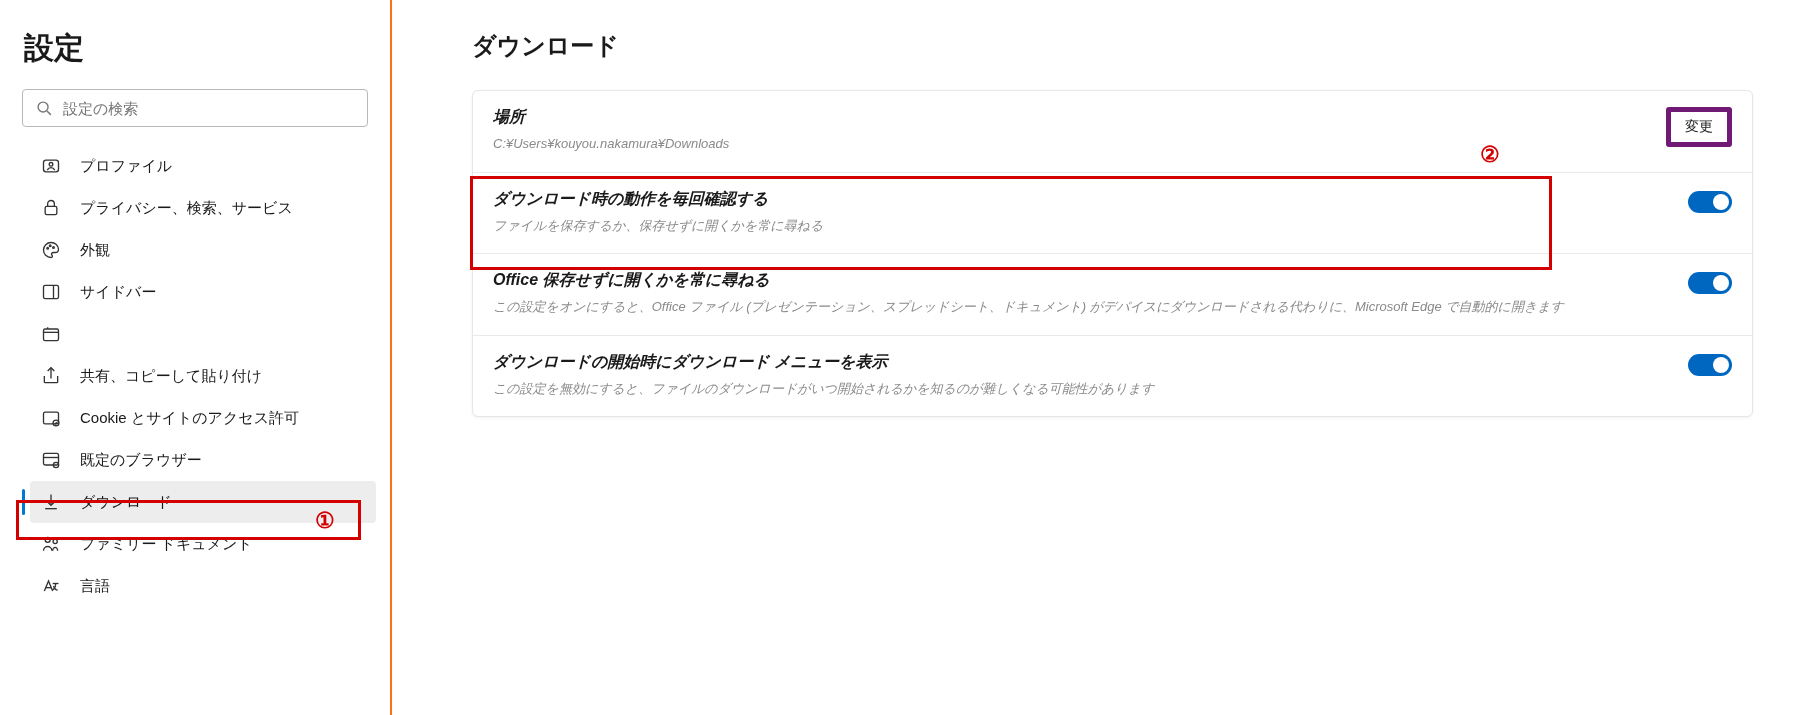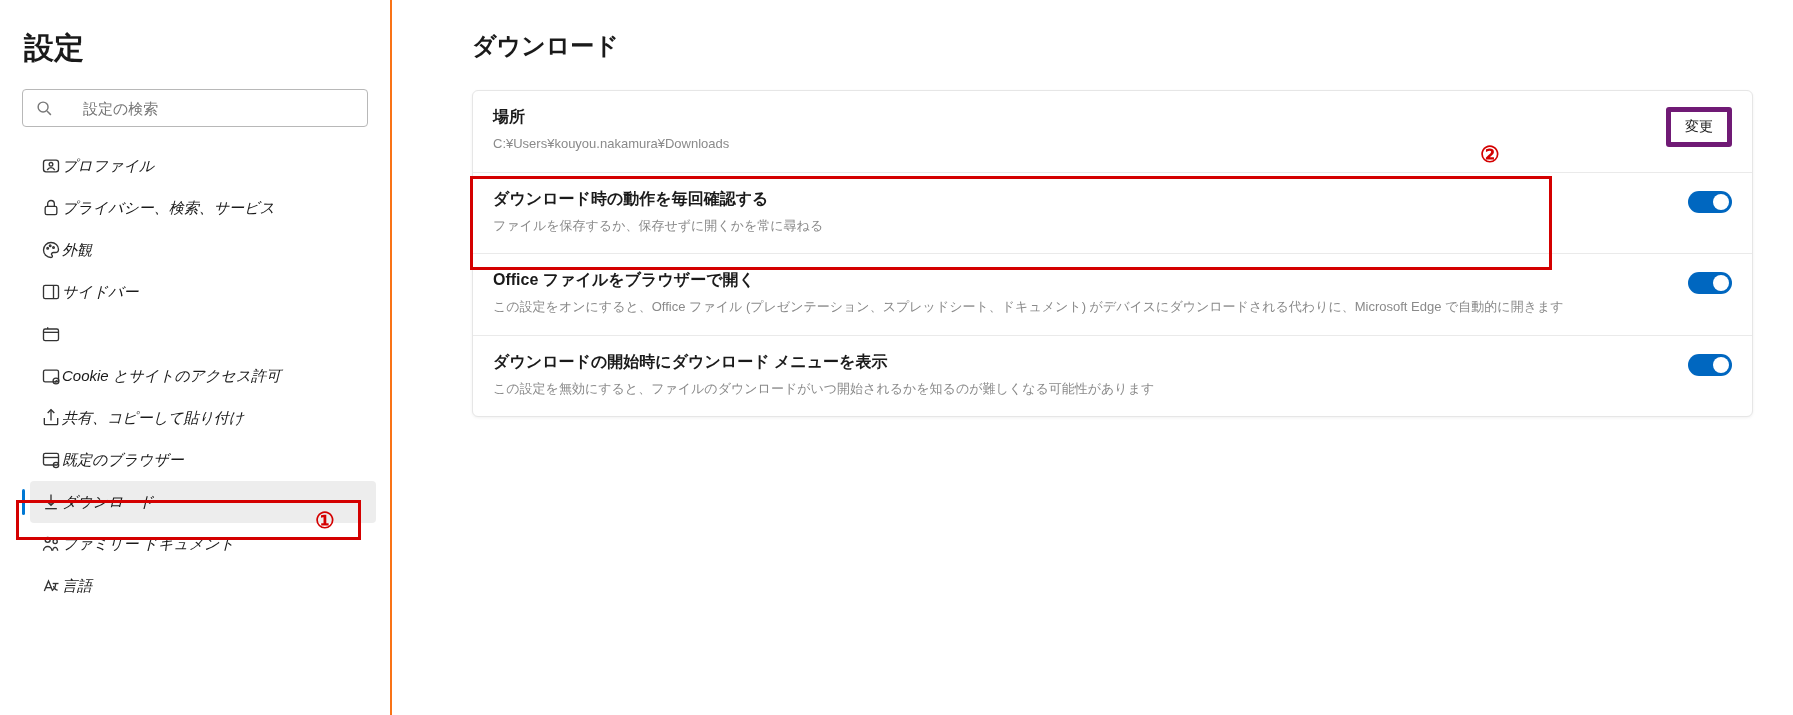--- a/index.html
+++ b/index.html
@@ -30,44 +30,44 @@
 .search-wrap {
   margin: 0 22px 18px 22px;
 }
 .search-box {
   display: flex;
   align-items: center;
   border: 1px solid #b8b8b8;
   border-radius: 4px;
   height: 38px;
   padding: 0 10px;
-  gap: 28px;
+  gap: 8px;
 }
 .search-box input {
   border: none;
   outline: none;
   font-size: 15px;
   flex: 1;
   background: transparent;
   color: #555;
 }
 .search-box svg { flex-shrink: 0; }
 .nav-list {
   list-style: none;
   padding: 0 14px 0 30px;
 }
 .nav-item {
   display: flex;
   align-items: center;
+  gap: 18px;
   padding: 10px 10px;
   font-size: 15px;
   cursor: pointer;
   border-radius: 4px;
   min-height: 42px;
-  font-style: italic;
 }
 .nav-item .nav-label { line-height: 1.35; }
 .nav-item.active {
   background: #ededed;
   position: relative;
 }
 .nav-item.active::before {
   content: "";
   position: absolute;
   left: -8px;
@@ -104,21 +104,21 @@
 }
 .row {
   padding: 16px 20px 18px 20px;
   border-bottom: 1px solid #eaeaea;
   position: relative;
   display: flex;
   align-items: flex-start;
   gap: 20px;
 }
 .row:last-child { border-bottom: none; }
-.row-body { flex: 1; }
+.row-body { flex: 1; font-style: italic; }
 .row-title {
   font-size: 16px;
   font-weight: 600;
   margin-bottom: 6px;
 }
 .row-desc {
   font-size: 13px;
   color: #8a8a8a;
   line-height: 1.5;
 }
@@ -232,36 +232,36 @@
           <svg width="20" height="20" viewBox="0 0 24 24" fill="none" stroke="#333" stroke-width="1.6">
               <rect x="3" y="6" width="18" height="14" rx="2"></rect>
               <path d="M3 10h18"></path>
               <path d="M8 6V4"></path>
             </svg>
         </span>
       </li>
       <li class="nav-item">
         <span class="icon-slot">
           <svg width="20" height="20" viewBox="0 0 24 24" fill="none" stroke="#333" stroke-width="1.6">
+              <path d="M4 12v7a1 1 0 0 0 1 1h14a1 1 0 0 0 1-1v-7"></path>
+              <path d="M16 6l-4-4-4 4"></path>
+              <line x1="12" y1="2" x2="12" y2="15"></line>
+            </svg>
+        </span>
+        <span class="nav-label">共有、コピーして貼り付け</span>
+      </li>
+      <li class="nav-item">
+        <span class="icon-slot">
+          <svg width="20" height="20" viewBox="0 0 24 24" fill="none" stroke="#333" stroke-width="1.6">
               <rect x="3" y="5" width="18" height="14" rx="2"></rect>
               <circle cx="18" cy="18" r="3.5"></circle>
               <path d="M16.5 18l1 1 2-2"></path>
             </svg>
         </span>
         <span class="nav-label">Cookie とサイトのアクセス許可</span>
-      </li>
-      <li class="nav-item">
-        <span class="icon-slot">
-          <svg width="20" height="20" viewBox="0 0 24 24" fill="none" stroke="#333" stroke-width="1.6">
-              <path d="M4 12v7a1 1 0 0 0 1 1h14a1 1 0 0 0 1-1v-7"></path>
-              <path d="M16 6l-4-4-4 4"></path>
-              <line x1="12" y1="2" x2="12" y2="15"></line>
-            </svg>
-        </span>
-        <span class="nav-label">共有、コピーして貼り付け</span>
       </li>
       <li class="nav-item">
         <span class="icon-slot">
           <svg width="20" height="20" viewBox="0 0 24 24" fill="none" stroke="#333" stroke-width="1.6">
               <rect x="3" y="4" width="18" height="14" rx="2"></rect>
               <line x1="3" y1="9" x2="21" y2="9"></line>
               <circle cx="18" cy="18" r="3.2"></circle>
             </svg>
         </span>
         <span class="nav-label">既定のブラウザー</span>
@@ -317,21 +317,21 @@
       <div class="row">
         <div class="row-body">
           <div class="row-title">ダウンロード時の動作を毎回確認する</div>
           <div class="row-desc">ファイルを保存するか、保存せずに開くかを常に尋ねる</div>
         </div>
         <div class="toggle"></div>
       </div>
 
       <div class="row">
         <div class="row-body">
-          <div class="row-title">Office ファイルをブラウザーで開く</div>
+          <div class="row-title">Office 保存せずに開くかを常に尋ねる</div>
           <div class="row-desc">この設定をオンにすると、Office ファイル (プレゼンテーション、スプレッドシート、ドキュメント) がデバイスにダウンロードされる代わりに、Microsoft Edge で自動的に開きます</div>
         </div>
         <div class="toggle"></div>
       </div>
 
       <div class="row">
         <div class="row-body">
           <div class="row-title">ダウンロードの開始時にダウンロード メニューを表示</div>
           <div class="row-desc">この設定を無効にすると、ファイルのダウンロードがいつ開始されるかを知るのが難しくなる可能性があります</div>
         </div>

